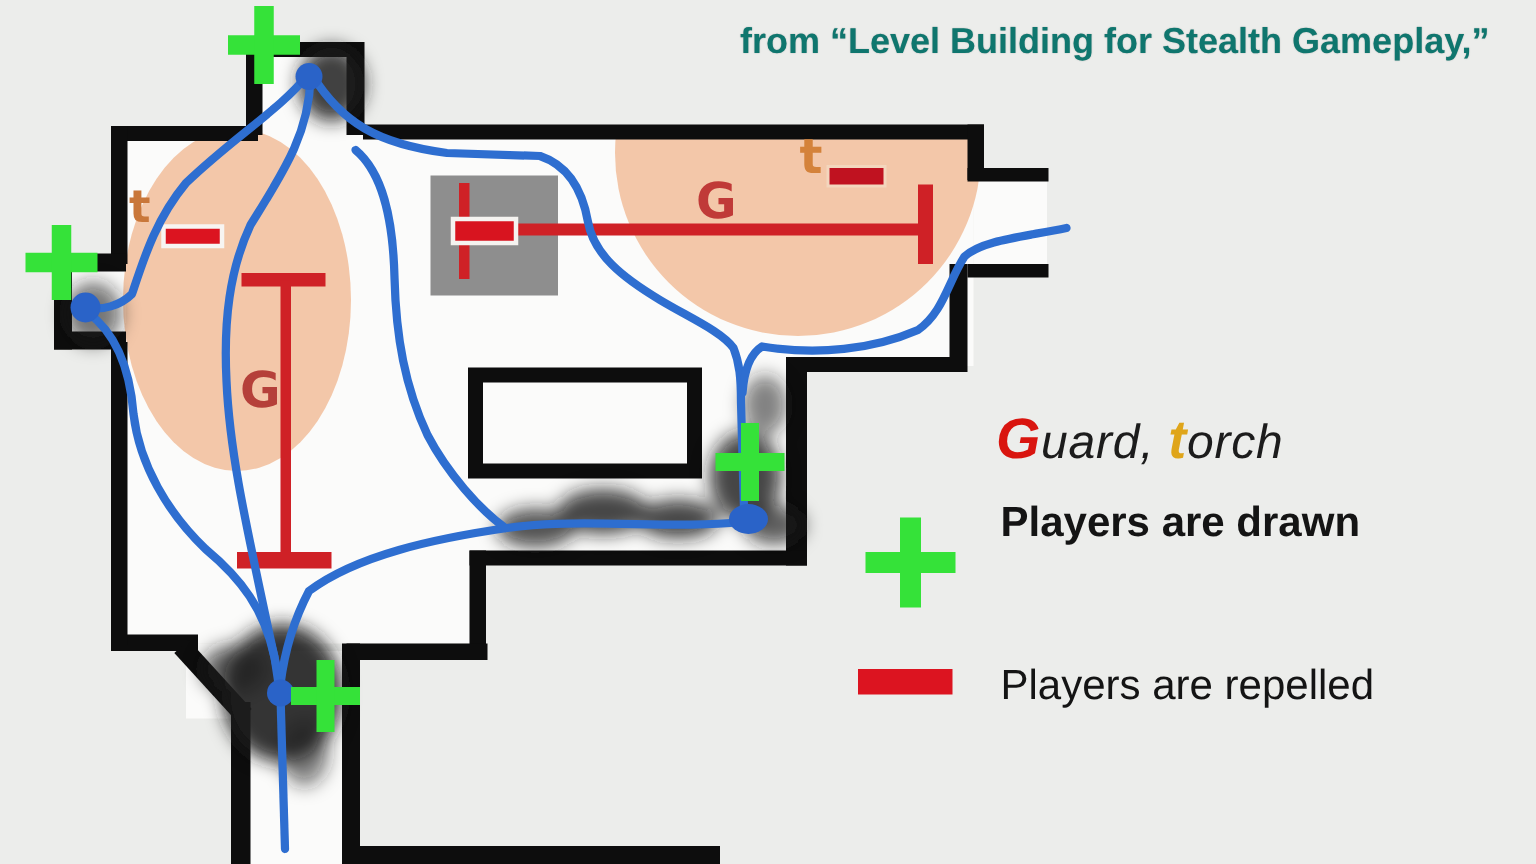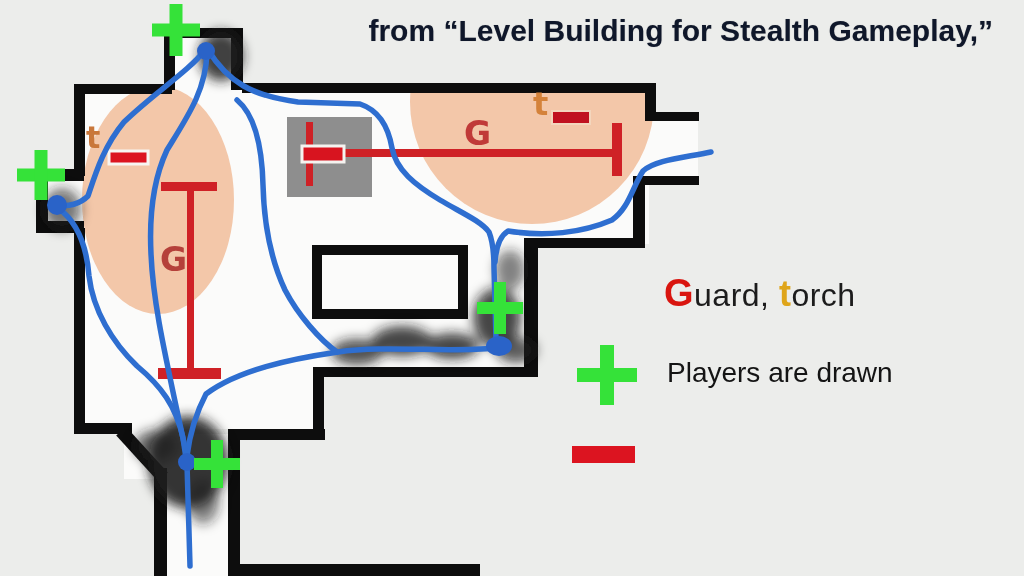--- a/index.html
+++ b/index.html
@@ -3,35 +3,35 @@
 <meta charset="utf-8">
 <style>
   html,body{margin:0;padding:0;background:#d8d8d6;}
   .stage{
     position:relative;width:1024px;height:576px;overflow:hidden;
     background:#ecedeb;
     font-family:"Liberation Sans","DejaVu Sans",sans-serif;
   }
   .map-svg{position:absolute;left:0;top:0;width:1024px;height:576px;}
   .attribution{
-    position:absolute;color:#0f172a;font-weight:bold;font-size:30px;
+    position:absolute;color:#0f766e;font-weight:bold;font-size:24px;
     white-space:pre;text-shadow:0 0 1px rgba(0,0,0,.25);
   }
   .attr-line1{top:14px;right:31px;}
   .attr-line2{top:49px;right:59px;}
   .legend-guard{
     position:absolute;left:664px;top:272px;font-size:32px;color:#1c1c1c;
-    white-space:pre;letter-spacing:0.5px;
+    white-space:pre;letter-spacing:0.5px;font-style:italic;
   }
   .legend-guard .initial-g{color:#d9150f;font-weight:bold;font-size:38px;}
   .legend-guard .initial-t{color:#dfa51a;font-weight:bold;font-size:36px;}
   .legend-line{
     position:absolute;left:667px;font-size:28px;color:#141414;white-space:pre;
   }
-  .legend-drawn{top:357px;}
+  .legend-drawn{top:332px;font-weight:bold;}
   .legend-repelled{top:441px;}
 </style>
 </head>
 <body>
 
 <div class="stage">
 
   <svg class="map-svg" viewBox="0 0 1024 576">
     <defs>
       <filter id="soft" x="-80%" y="-80%" width="260%" height="260%">
@@ -176,14 +176,15 @@
       </g>
       <rect x="572" y="446" width="63" height="17" fill="#dc1420"></rect>
     </g>
   </svg>
 
   <div class="attribution attr-line1">from “Level Building for Stealth Gameplay,”</div>
 
   <div class="legend-guard"><span class="initial-g">G</span><span>uard, </span><span class="initial-t">t</span><span>orch</span></div>
 
   <div class="legend-line legend-drawn">Players are drawn</div>
+  <div class="legend-line legend-repelled">Players are repelled</div>
 
 </div>
 
 </body></html>

